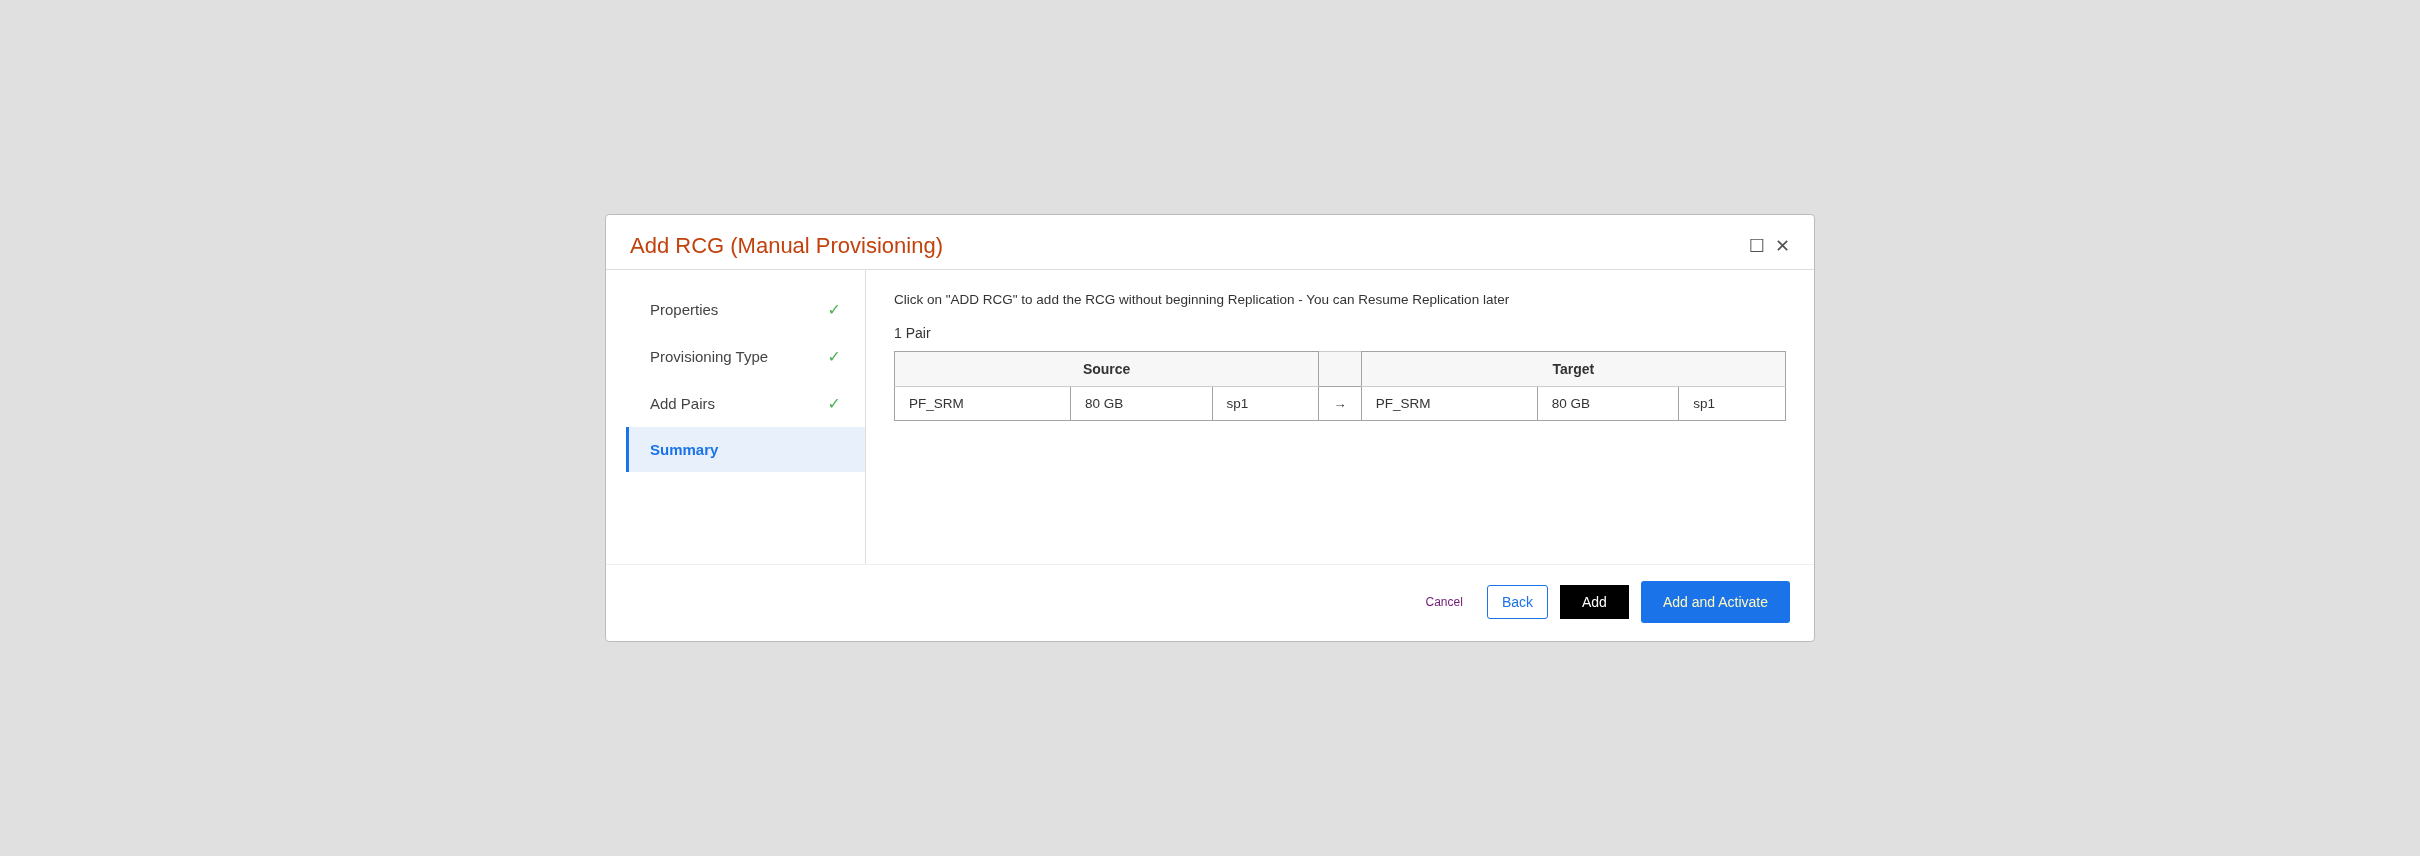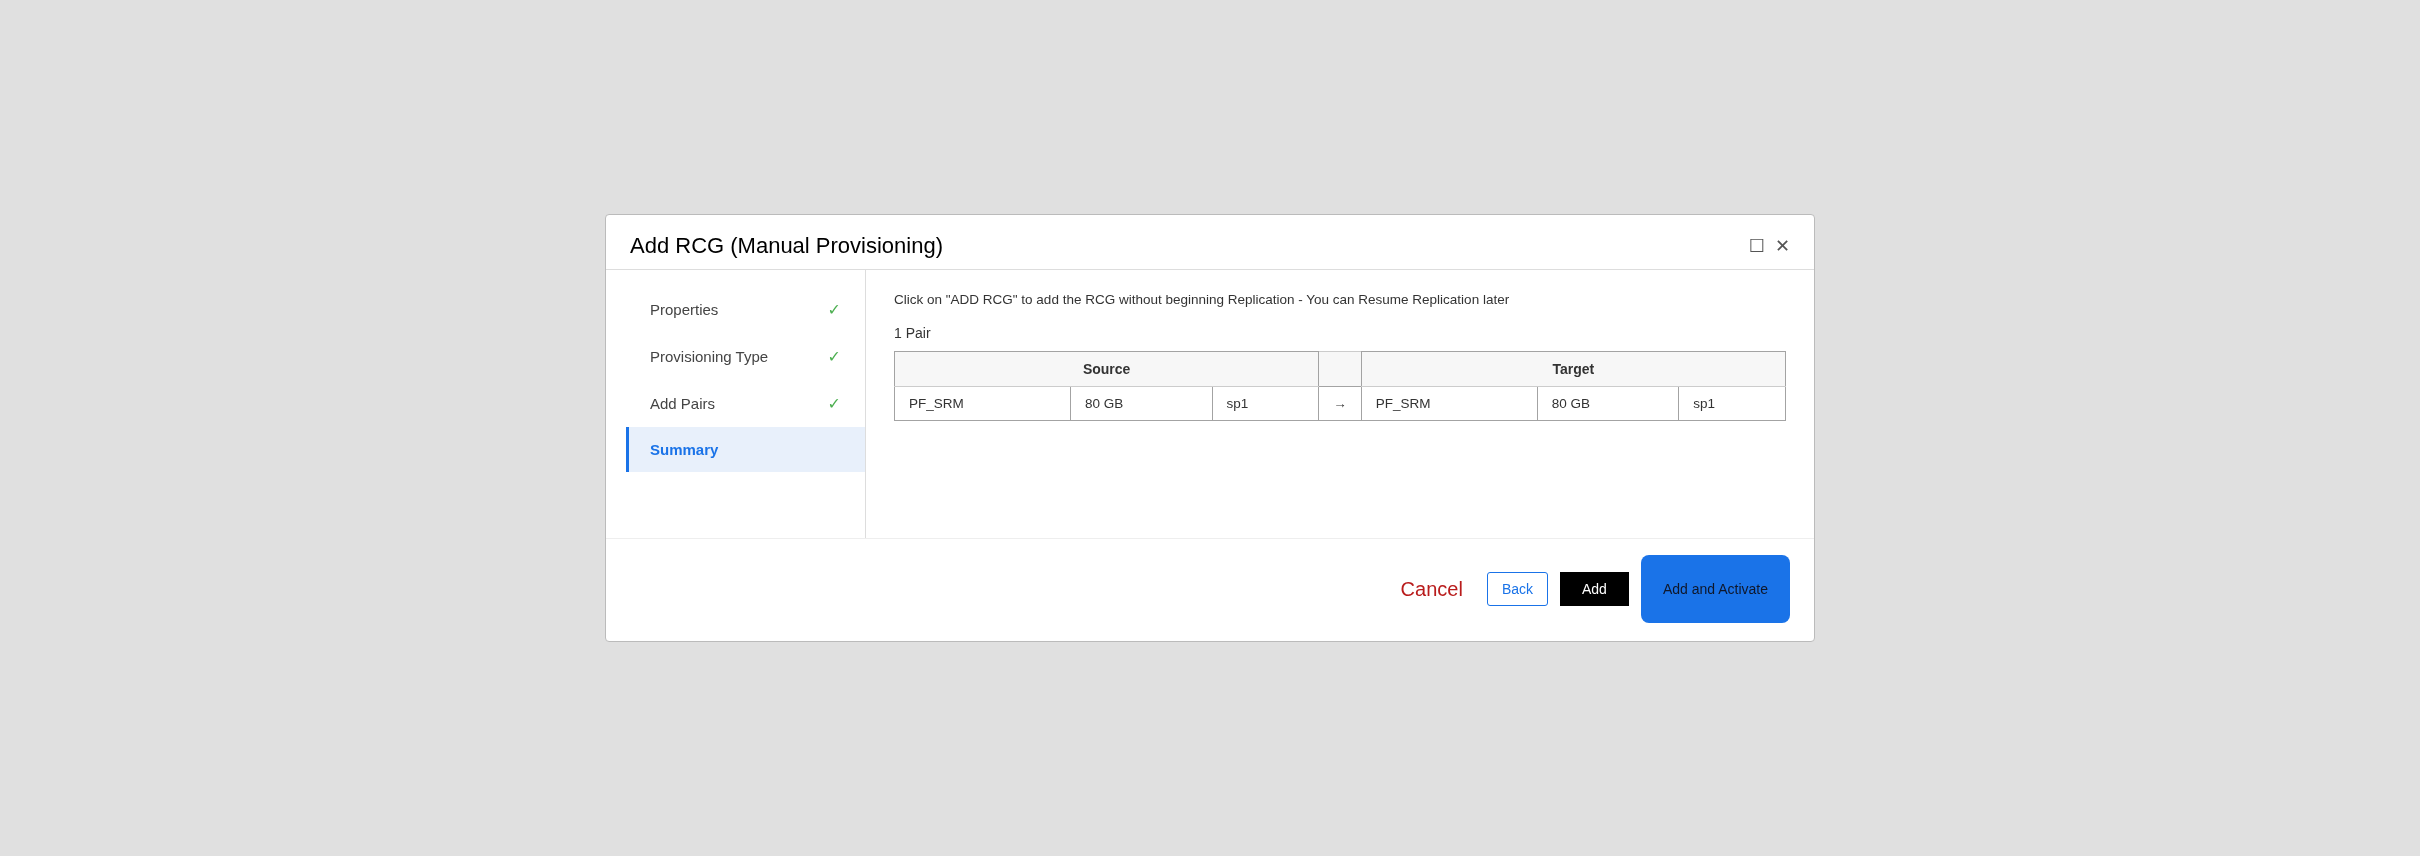--- a/index.html
+++ b/index.html
@@ -24,21 +24,21 @@
     .dialog-header {
       display: flex;
       align-items: center;
       justify-content: space-between;
       padding: 18px 24px 10px 24px;
       border-bottom: none;
     }
     .dialog-title {
       font-size: 22px;
       font-weight: 500;
-      color: #000000;
+      color: #c2410c;
     }
     .dialog-header-icons {
       display: flex;
       gap: 10px;
       align-items: center;
     }
     .header-icon {
       font-size: 18px;
       color: #555;
       cursor: pointer;
@@ -135,22 +135,22 @@
       display: flex;
       justify-content: flex-end;
       align-items: center;
       padding: 16px 24px 18px 24px;
       gap: 12px;
       border-top: 1px solid #eee;
     }
     .btn-cancel {
       background: none;
       border: none;
-      color: #b91c1c;
-      font-size: 20px;
+      color: #701a75;
+      font-size: 12px;
       cursor: pointer;
       padding: 8px 12px;
     }
     .btn-back {
       background: #fff;
       border: 1.5px solid #1a73e8;
       color: #1a73e8;
       font-size: 14px;
       cursor: pointer;
       padding: 8px 14px;
@@ -161,25 +161,25 @@
       border: none;
       color: #fff;
       font-size: 14px;
       cursor: pointer;
       padding: 9px 22px;
       border-radius: 0;
     }
     .btn-add-activate {
       background: #1a73e8;
       border: none;
-      color: #0f172a;
-      font-size: 14px;
-      cursor: pointer;
-      padding: 26px 22px;
-      border-radius: 8px;
+      color: #fef9c3;
+      font-size: 14px;
+      cursor: pointer;
+      padding: 13px 22px;
+      border-radius: 3px;
     }
     .source-target-separator {
       border-right: 2px solid #ccc;
     }
   </style>
 </head>
 <body>
 
 <div class="dialog">
 

